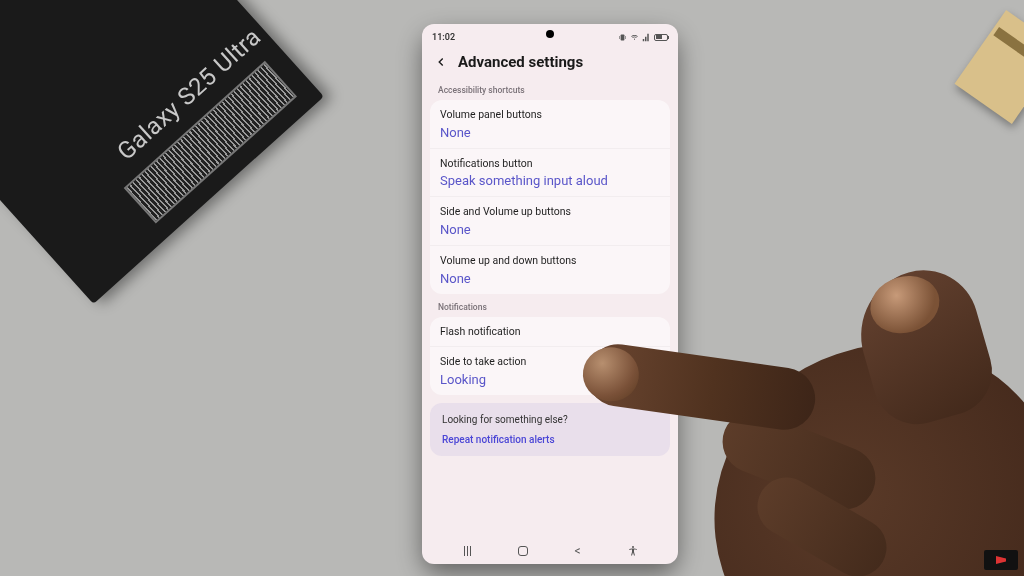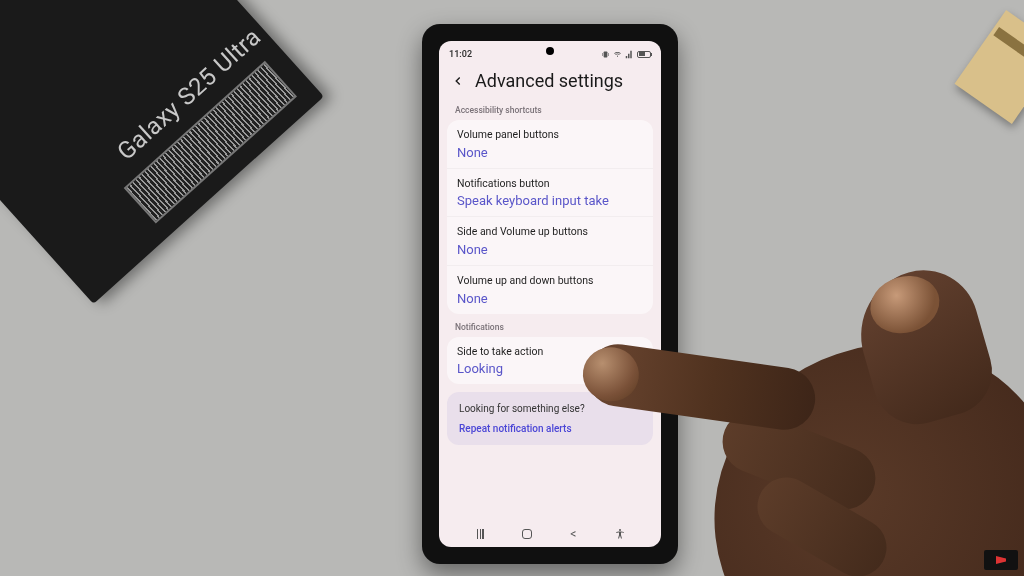--- a/index.html
+++ b/index.html
@@ -66,21 +66,21 @@
   
   .phone {
     position: absolute;
     left: 422px;
     top: 24px;
     width: 256px;
     height: 540px;
     background: #101010;
     border-radius: 18px;
     box-shadow: 0 10px 24px rgba(0,0,0,0.45);
-    padding: 17px;
+    padding: 0;
   }
   .screen {
     width: 100%;
     height: 100%;
     background: #f6ecef;
     border-radius: 12px;
     position: relative;
     overflow: hidden;
     display: flex;
     flex-direction: column;
@@ -129,22 +129,22 @@
     display: flex;
     align-items: center;
     gap: 10px;
     padding: 6px 12px 10px 12px;
   }
   .back-arrow {
     width: 14px; height: 14px;
     color: #222;
   }
   .header-title {
-    font-size: 18px;
-    font-weight: 400;
+    font-size: 15px;
+    font-weight: 700;
     color: #1a1a1a;
   }
 
   
   .content {
     flex: 1;
     overflow: hidden;
     padding: 0 8px 4px 8px;
   }
   .section-label {
@@ -327,34 +327,37 @@
 
     <div class="content">
       <div class="section-label">Accessibility shortcuts</div>
       <div class="card">
         <div class="setting-item">
           <div class="setting-title">Volume panel buttons</div>
           <div class="setting-sub">None</div>
         </div>
         <div class="setting-item">
           <div class="setting-title">Notifications button</div>
-          <div class="setting-sub">Speak keyboard input take</div>
+          <div class="setting-sub">Speak something input aloud</div>
         </div>
         <div class="setting-item">
           <div class="setting-title">Side and Volume up buttons</div>
           <div class="setting-sub">None</div>
         </div>
         <div class="setting-item">
           <div class="setting-title">Volume up and down buttons</div>
           <div class="setting-sub">None</div>
         </div>
       </div>
 
       <div class="section-label">Notifications</div>
       <div class="card">
+        <div class="setting-item">
+          <div class="setting-title">Flash notification</div>
+        </div>
         <div class="setting-item">
           <div class="setting-title">Side to take action</div>
           <div class="setting-sub">Looking</div>
         </div>
       </div>
 
       <div class="suggest-card">
         <div class="suggest-title">Looking for something else?</div>
         <div class="suggest-link">Repeat notification alerts</div>
       </div>

